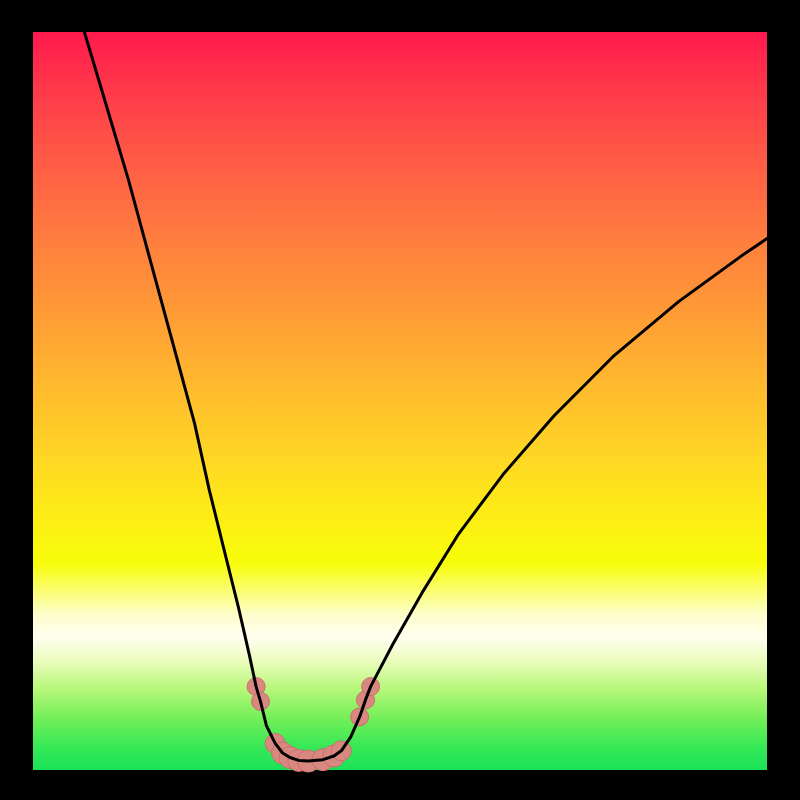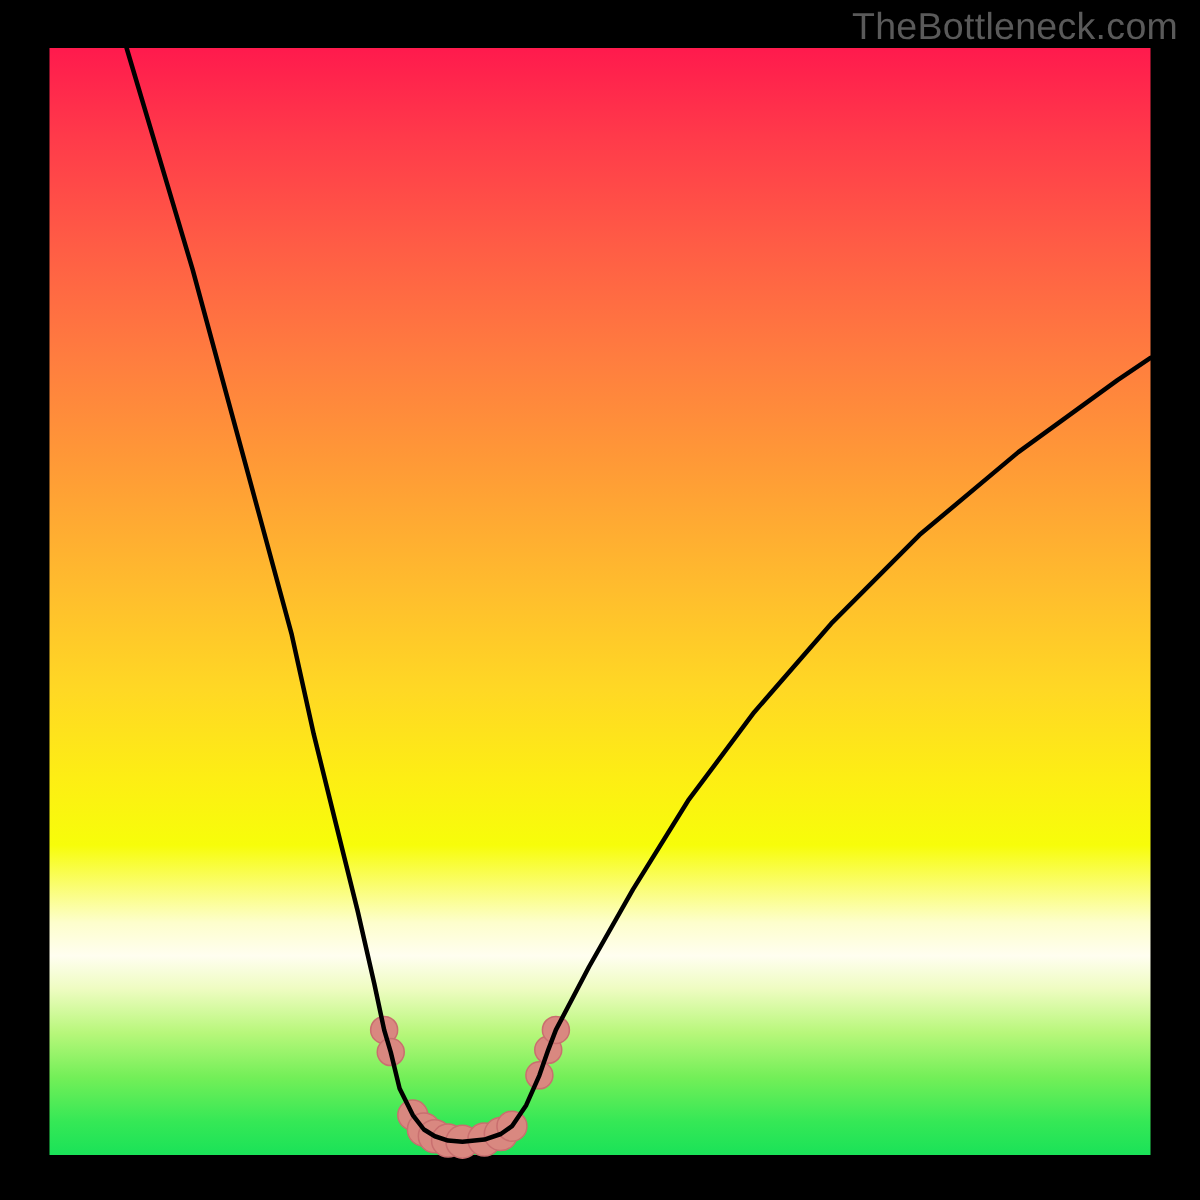--- a/index.html
+++ b/index.html
@@ -67,15 +67,14 @@
         <circle cx="322.9" cy="759.7" r="11" fill="#d98880" stroke="#c96f6f" stroke-width="1"></circle>
         <circle cx="333.9" cy="756.0" r="11" fill="#d98880" stroke="#c96f6f" stroke-width="1"></circle>
         <circle cx="341.3" cy="750.8" r="10" fill="#d98880" stroke="#c96f6f" stroke-width="1"></circle>
         <circle cx="359.6" cy="716.9" r="9" fill="#d98880" stroke="#c96f6f" stroke-width="1"></circle>
         <circle cx="365.5" cy="699.9" r="9" fill="#d98880" stroke="#c96f6f" stroke-width="1"></circle>
         <circle cx="370.6" cy="686.6" r="9" fill="#d98880" stroke="#c96f6f" stroke-width="1"></circle>
       </g>
     <path d="M84.4 32.0 L106.4 105.8 L128.4 179.6 L150.4 260.8 L172.5 342.0 L194.5 423.1 L209.2 489.6 L223.8 548.6 L238.5 607.6 L249.5 655.6 L256.1 686.6 L260.5 701.4 L266.4 725.7 L275.2 743.4 L282.6 753.0 L289.9 757.5 L298.7 760.4 L308.3 761.1 L308.3 761.1 L322.9 759.7 L333.9 756.0 L341.3 750.8 L350.8 736.8 L359.6 716.9 L365.5 699.9 L370.6 686.6 L392.7 644.5 L422.0 592.9 L458.7 533.8 L502.8 474.8 L554.1 415.8 L612.9 356.7 L678.9 301.4 L745.0 253.4 L767.0 238.6 " fill="none" stroke-width="3" stroke-linecap="round" stroke-linejoin="round" stroke="#000000"></path>
   </svg>
 
-  <div class="watermark" style="left: 568px; top: 4px; color: rgb(90, 90, 90); font-size: 25px;">TheBottleneck.com</div>
 
 </div>
 
 </body></html>

